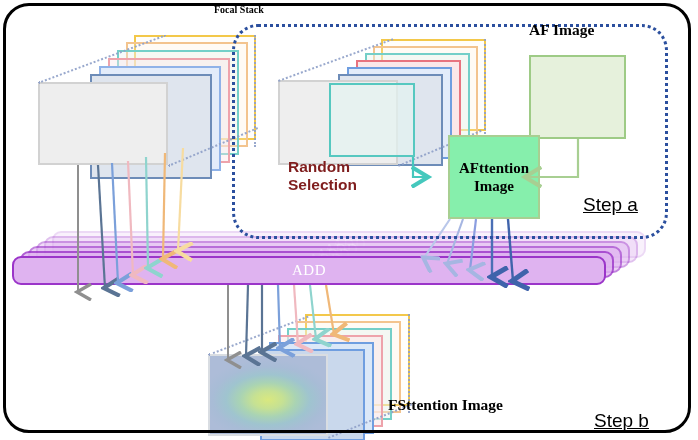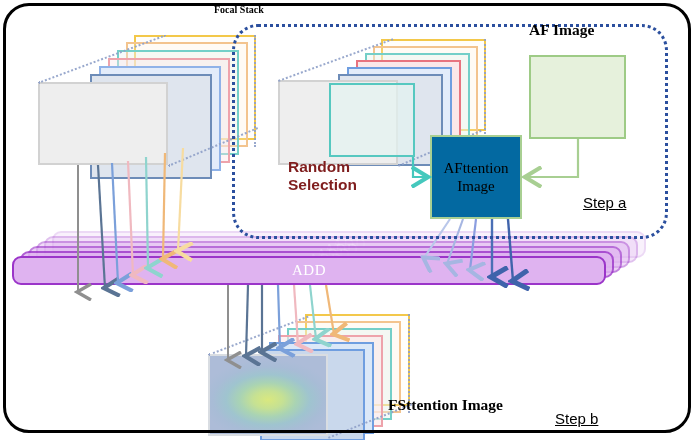--- a/index.html
+++ b/index.html
@@ -19,49 +19,49 @@
 
   .title{
     position:absolute;font-weight:bold;color:#000;
     font-family:"Liberation Serif", serif;white-space:nowrap;
   }
   .t-focal{left:214px;top:4px;font-size:10px;}
   .t-af{left:529px;top:21px;font-size:15.5px;}
   .t-fs{left:388px;top:396px;font-size:15.5px;}
 
   .step-lbl{
-    position:absolute;font-size:15px;font-weight:normal;color:#000;
+    position:absolute;font-size:19px;font-weight:normal;color:#000;
     text-decoration:underline;font-family:"Liberation Sans", sans-serif;
   }
   .s-a{left:583px;top:194px;}
-  .s-b{left:555px;top:410px;text-align:right;}
+  .s-b{left:594px;top:410px;text-align:right;}
 
   .rand-sel{
     position:absolute;left:288px;top:158px;width:120px;
     font-size:15.5px;font-weight:bold;line-height:18px;color:#7f1d1d;
     font-family:Liberation Sans, sans-serif;
   }
 
   
   .stack{position:absolute;}
   .card{position:absolute;box-sizing:border-box;}
   .diag{position:absolute;transform-origin:0 0;height:0;
         border-top:2px dotted #8fa0c8;opacity:.9;}
 
   
   .af-box{
     position:absolute;left:529px;top:55px;width:97px;height:84px;
     background:#e6f1dc;border:2.5px solid #9ecb86;box-sizing:border-box;
   }
   
   .att-box{
-    position:absolute;left:430px;top:135px;width:92px;height:84px;
-    background:#0369a1;border:2px solid #a8cf92;box-sizing:border-box;
+    position:absolute;left:448px;top:135px;width:92px;height:84px;
+    background:#86efac;border:2px solid #a8cf92;box-sizing:border-box;
     display:flex;align-items:center;justify-content:center;
-    font-size:15px;font-weight:normal;line-height:18px;text-align:center;
+    font-size:15px;font-weight:bold;line-height:18px;text-align:center;
     color:#000;font-family:"Liberation Serif", serif;
   }
 
   
   .add-bar{
     position:absolute;box-sizing:border-box;border-radius:9px;
     background:#dfb3f0;border:2.5px solid #9b35c9;
     display:flex;align-items:center;justify-content:center;
     color:#fff;font-size:15px;letter-spacing:.5px;
     font-family:"Liberation Serif", serif;

